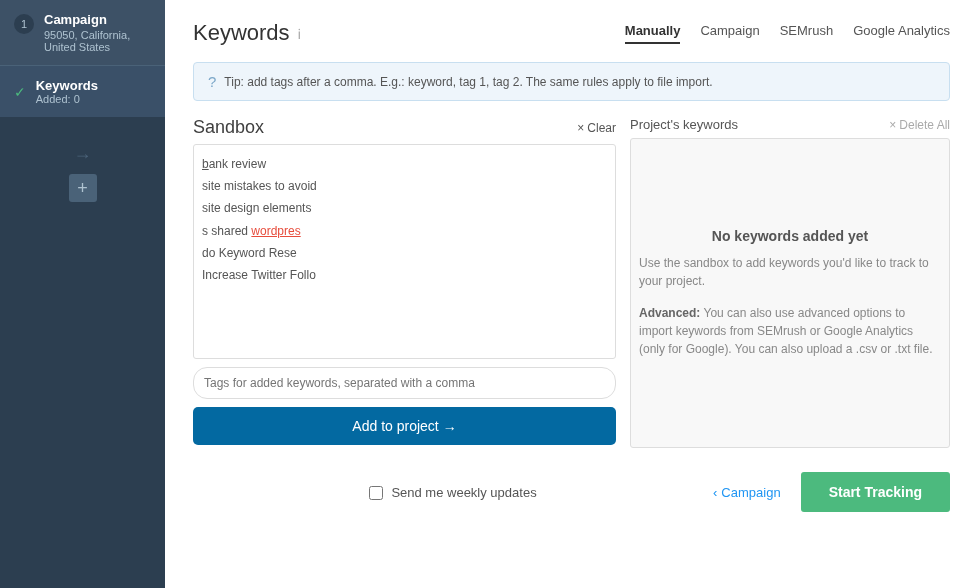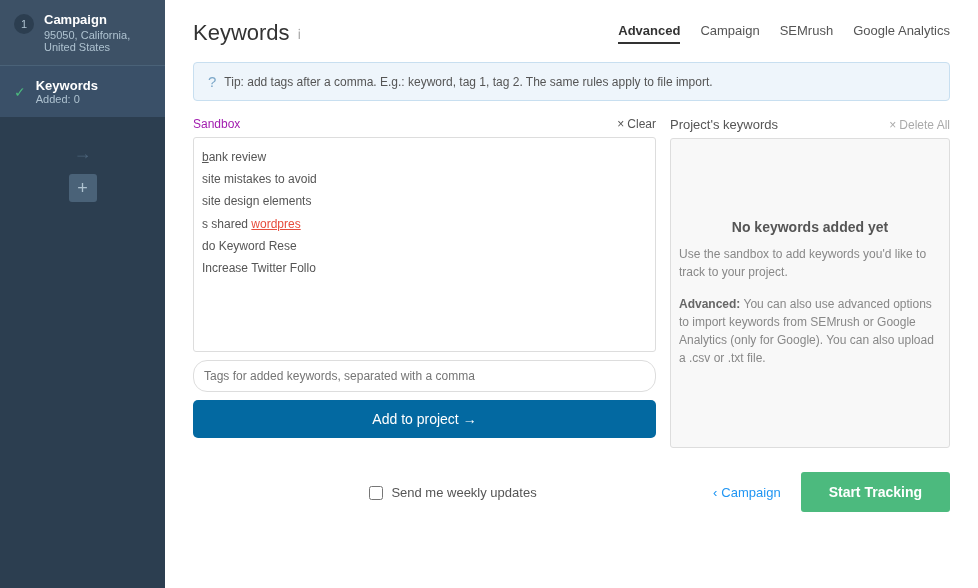--- a/index.html
+++ b/index.html
@@ -185,22 +185,22 @@
       display: flex;
       flex-direction: column;
     }
     .sandbox-header {
       display: flex;
       justify-content: space-between;
       align-items: center;
       margin-bottom: 6px;
     }
     .sandbox-label {
-      font-size: 12px;
-      color: #a21caf;
+      font-size: 18px;
+      color: #404040;
     }
     .clear-btn {
       font-size: 12px;
       color: #555;
       cursor: pointer;
       display: flex;
       align-items: center;
       gap: 3px;
       background: none;
       border: none;
@@ -254,21 +254,21 @@
       cursor: pointer;
       margin-top: 8px;
       display: flex;
       align-items: center;
       justify-content: center;
       gap: 8px;
     }
 
     
     .project-col {
-      width: 280px;
+      width: 320px;
       display: flex;
       flex-direction: column;
     }
     .project-header {
       display: flex;
       justify-content: space-between;
       align-items: center;
       margin-bottom: 6px;
     }
     .project-label {
@@ -391,21 +391,21 @@
 </div>
 
 <div class="main-content">
 
   <div class="header-row">
     <div class="page-title">
       <span>Keywords</span>
       <span class="info-icon">ℹ</span>
     </div>
     <div class="tabs-row">
-      <span class="tab active">Advanced</span>
+      <span class="tab active">Manually</span>
       <span class="tab">Campaign</span>
       <span class="tab">SEMrush</span>
       <span class="tab">Google Analytics</span>
     </div>
   </div>
 
   <div class="tip-box">
     <span class="tip-icon">?</span>
     <span>Tip: add tags after a comma. E.g.: keyword, tag 1, tag 2. The same rules apply to file import.</span>
   </div>

